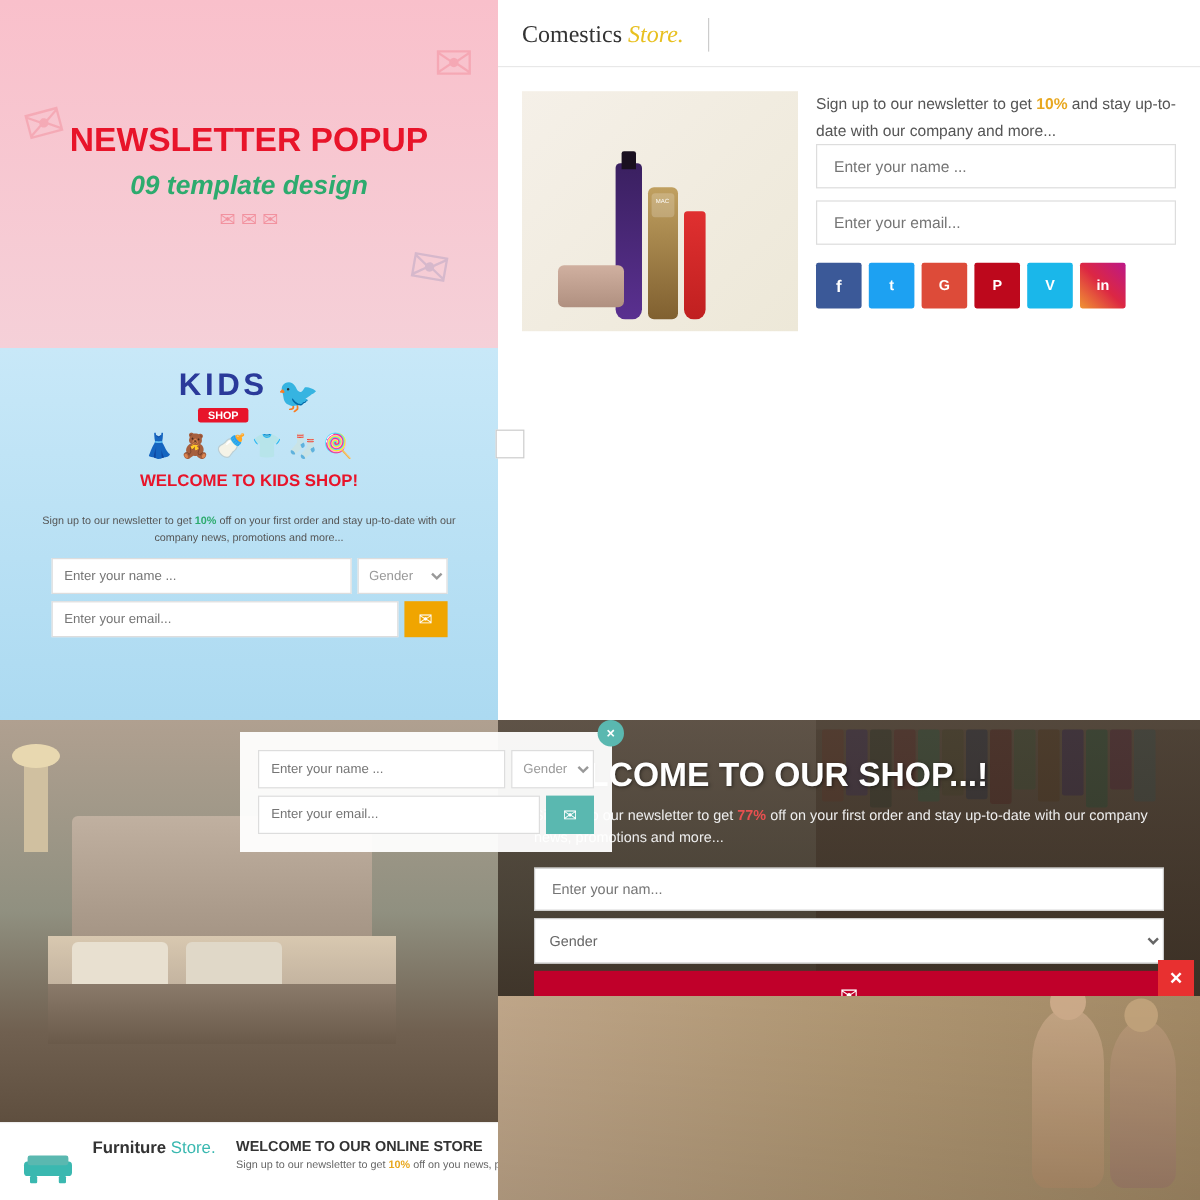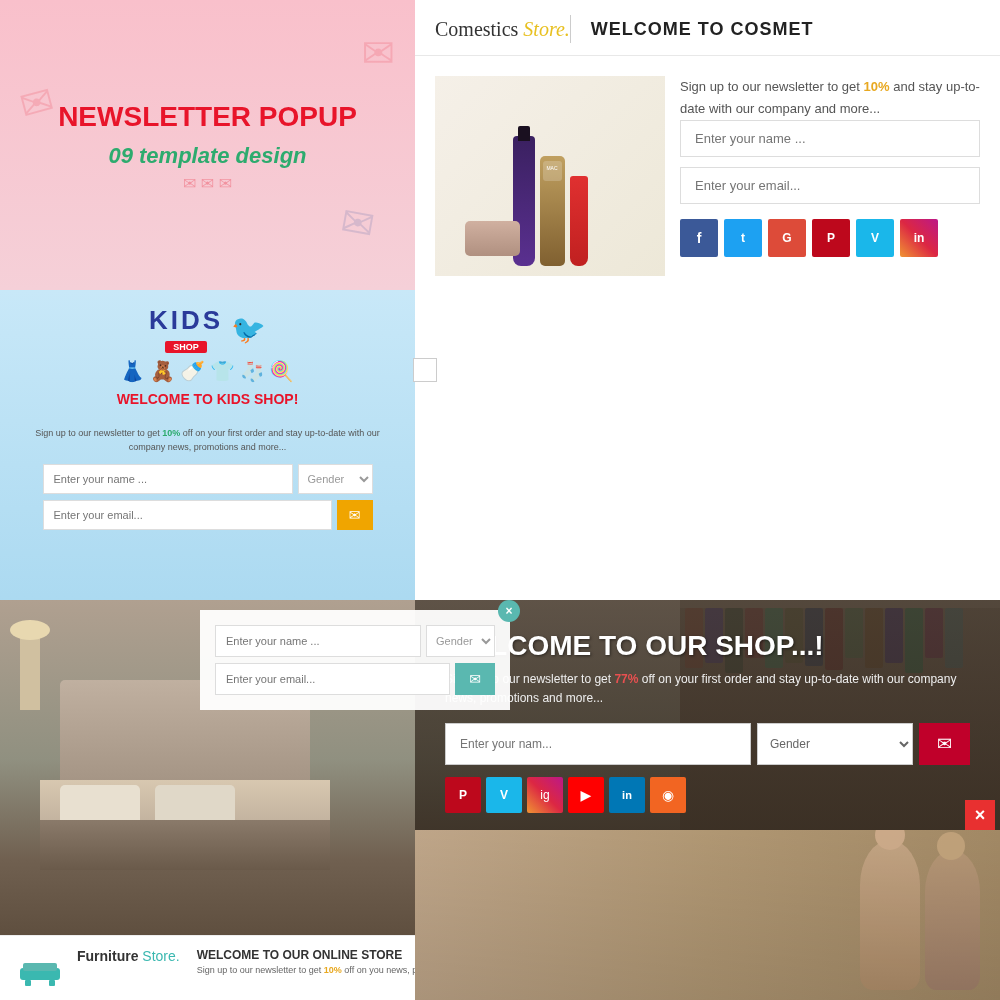--- a/index.html
+++ b/index.html
@@ -68,25 +68,24 @@
       </div>
     </div>
 
     <div style="position:absolute; bottom:-10px; left:-20px; right:-20px; height:50px; background:white; border-radius:60% 60% 0 0; opacity:0.3;"></div>
   </div>
 </div>
 
 <div style="position:absolute; top:0; left:415px; width:585px; height:600px; background:white; overflow:hidden;">
 
   <div style="display:flex; align-items:center; padding:15px 20px 12px; border-bottom:1px solid #e8e8e8;">
-    <div style="font-family:Georgia,serif; font-size:20px; color:#333; ">
+    <div style="font-family:Georgia,serif; font-size:20px; color:#333; margin-right:20px;">
       Comestics <span style="color:#e8c020; font-style:italic;">Store.</span>
     </div>
     <div style="width:1px; height:28px; background:#ccc; margin-right:20px;"></div>
-    <div style="font-size:18px; font-weight:bold; color:#222; letter-spacing:1px;">WELCOME TO COSMET</div>
   </div>
 
   <div style="display:flex; padding:20px; gap:15px;">
 
     <div style="width:230px; min-height:200px; background:linear-gradient(135deg,#f5f0e8,#ede8d8); flex-shrink:0; display:flex; align-items:flex-end; justify-content:center; padding-bottom:10px; position:relative; overflow:hidden;">
 
       <div style="display:flex; align-items:flex-end; gap:5px;">
         <div style="width:22px; height:130px; background:linear-gradient(to bottom,#3a2060,#5a3090); border-radius:4px 4px 8px 8px; position:relative;">
           <div style="position:absolute; top:-10px; left:50%; transform:translateX(-50%); width:12px; height:15px; background:#1a1020; border-radius:2px 2px 0 0;"></div>
         </div>
@@ -205,21 +204,21 @@
 
   <div style="position:absolute; inset:0; background:linear-gradient(to bottom,rgba(60,50,40,0.7),rgba(40,30,20,0.85));">
   </div>
 
   <div style="position:absolute; inset:0; display:flex; flex-direction:column; padding:30px 30px 15px;">
     <h2 style="font-size:28px; font-weight:900; color:white; text-transform:uppercase; text-shadow:1px 1px 3px rgba(0,0,0,0.5); margin-bottom:8px;">WELCOME TO OUR SHOP...!</h2>
     <p style="font-size:12px; color:#eee; line-height:1.6; margin-bottom:15px;">
       Sign up to our newsletter to get <span style="color:#e85050; font-weight:bold;">77%</span> off on your first order and stay up-to-date with our company news, promotions and more...
     </p>
 
-    <div style="display:flex; gap:6px; margin-bottom:12px; flex-wrap:wrap;">
+    <div style="display:flex; gap:6px; margin-bottom:12px; flex-wrap:wrap;flex-direction:column;">
       <input type="text" style="flex: 2 1 0%; min-width: 150px; border: 1px solid rgb(204, 204, 204); padding: 10px 14px; font-size: 12px; color: rgb(153, 153, 153); background: white; outline: none;" placeholder="Enter your nam...">
       <select style="border:1px solid #ccc; padding:10px 8px; font-size:12px; color:#666; background:white; flex:1; min-width:100px;">
         <option>Gender</option><option>Male</option><option>Female</option>
       </select>
       <button style="background:#c0002a; border:none; color:white; padding:10px 18px; cursor:pointer; font-size:18px;">✉</button>
     </div>
 
     <div style="display:flex; gap:5px; flex-wrap:wrap;">
       <button style="width:36px;height:36px;background:#bd081c;border:none;color:white;cursor:pointer;font-size:12px;font-weight:bold;border-radius:2px;">P</button>
       <button style="width:36px;height:36px;background:#1ab7ea;border:none;color:white;cursor:pointer;font-size:12px;font-weight:bold;border-radius:2px;">V</button>

